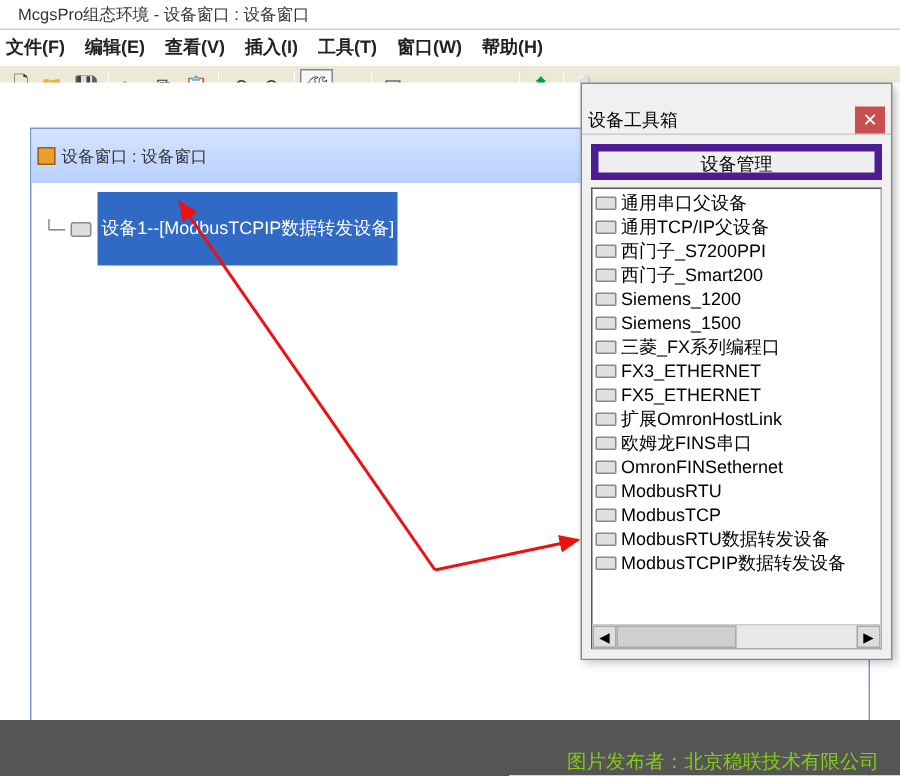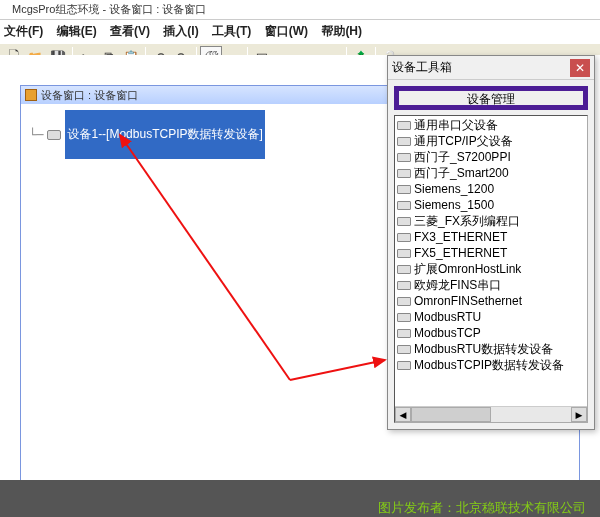--- a/index.html
+++ b/index.html
@@ -6,29 +6,29 @@
 body { font-family: "Microsoft YaHei", SimSun, Arial, sans-serif; font-size: 12px; background: #fff; width: 600px; height: 517px; overflow: hidden; position: relative; }
 .titlebar { background: #fff; padding: 2px 12px; font-size: 11px; color: #333; border-bottom: 1px solid #ccc; }
 .menubar { background: #fff; padding: 3px 4px; font-size: 12px; color: #222; font-weight: bold; }
 .menubar span { margin-right: 10px; }
 .toolbar { background: #ece9d8; border-top: 1px solid #fff; border-bottom: 1px solid #aca899; padding: 2px 3px; display: flex; align-items: center; gap: 0; height: 28px; }
 .tbtn { width: 22px; height: 22px; border: 1px solid #ece9d8; display: inline-flex; align-items: center; justify-content: center; font-size: 13px; color: #333; }
 .tbtn.active { border: 1px solid #888; background: #f8f8f8; }
 .tsep { width: 1px; height: 20px; background: #aca899; margin: 0 3px; border-right: 1px solid #fff; }
 .workspace { position: absolute; top: 55px; left: 0; right: 0; bottom: 37px; background: #fff; }
 .child-window { position: absolute; left: 20px; top: 30px; width: 560px; height: 440px; border: 1px solid #7a96df; background: #fff; }
-.child-title { background: linear-gradient(#d6e4ff,#b8d0ff); height: 18px; display: flex; align-items: center; padding: 0 4px; font-size: 11px; color: #333; }
+.child-title { background: linear-gradient(#d6e4ff,#b8d0ff); height: 36px; display: flex; align-items: center; padding: 0 4px; font-size: 11px; color: #333; }
 .child-title .ico { width: 12px; height: 12px; background: #e8a030; border: 1px solid #a06010; margin-right: 4px; }
 .tree { padding: 6px 8px; position: relative; }
 .tree-row { display: flex; align-items: center; gap: 4px; }
 .tree-line { color: #888; font-family: monospace; }
 .dev-ico { width: 14px; height: 10px; background: #ddd; border: 1px solid #888; border-radius: 2px; }
 .sel { background: #316ac5; color: #fff; padding: 16px 2px; }
 .toolbox { position: absolute; right: 5px; top: 55px; width: 208px; background: #f0f0f0; border: 1px solid #888; box-shadow: 2px 2px 6px rgba(0,0,0,.25); }
-.toolbox-title { background: #f0f0f0; height: 24px; display: flex; align-items: center; justify-content: space-between; padding: 0 4px; border-bottom: 1px solid #ccc; font-size: 12px; }
+.toolbox-title { background: #f0f0f0; height: 34px; display: flex; align-items: flex-end; justify-content: space-between; padding: 0 4px; border-bottom: 1px solid #ccc; font-size: 12px; }
 .closebtn { width: 20px; height: 18px; background: #c94f4f; color: #fff; display: flex; align-items: center; justify-content: center; font-size: 12px; }
 .toolbox-body { padding: 6px; background: #f0f0f0; }
 .mgmt-btn { width: 100%; height: 24px; border: 5px solid #4c1d95; background: #efefef; font-size: 12px; margin-bottom: 5px; }
 .dev-list { border: 1px inset #aaa; background: #fff; height: 308px; overflow: hidden; position: relative; }
 .dev-list-inner { padding: 1px 2px; }
 .dev-item { display: flex; align-items: center; gap: 3px; height: 16px; font-size: 12px; white-space: nowrap; text-align: right; }
 .dev-item .ic { width: 14px; height: 9px; background: #e0e0e0; border: 1px solid #888; border-radius: 1px; flex: 0 0 auto; }
 .hscroll { position: absolute; left: 0; right: 0; bottom: 0; height: 16px; background: #e8e8e8; border-top: 1px solid #ccc; display: flex; }
 .hscroll .arrow { width: 16px; background: #ddd; border: 1px solid #aaa; display: flex; align-items: center; justify-content: center; font-size: 9px; }
 .hscroll .track { flex: 1; position: relative; }

